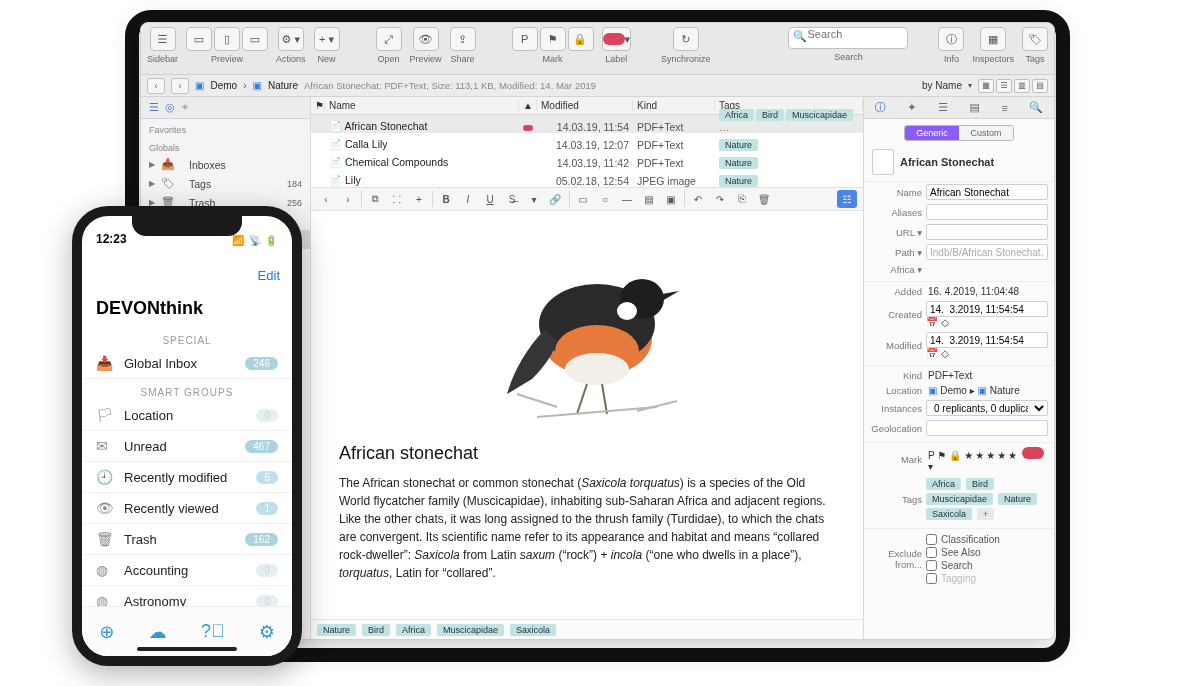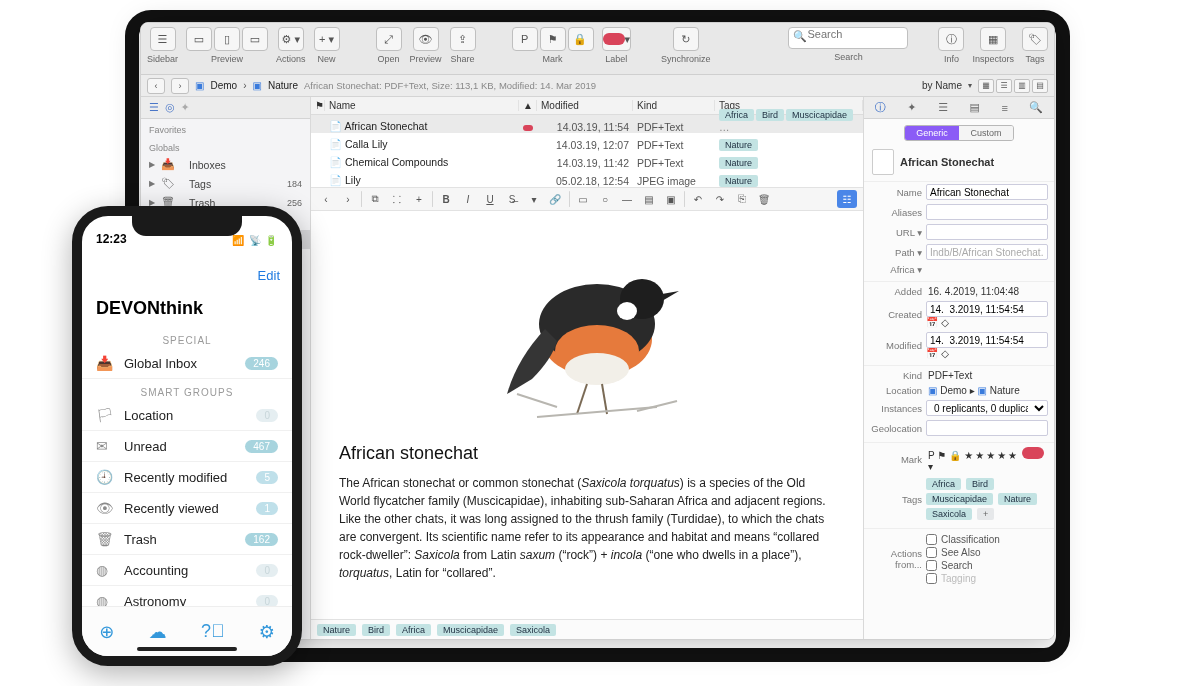--- a/index.html
+++ b/index.html
@@ -473,21 +473,21 @@
                 <span class="tag">Nature</span>
                 <span class="tag">Saxicola</span>
                 <span class="tag plain">+</span>
               </div>
             </div>
           </div>
       </div>
 
       <div class="insp-sect">
         <div class="kv">
-            <div class="k">Actions from...</div>
+            <div class="k">Exclude from...</div>
           <div class="v">
             <div class="insp-chk">
                 <input type="checkbox" style="">
                 <span>Classification</span>
               </div>
             <div class="insp-chk">
                 <input type="checkbox" style="">
                 <span>See Also</span>
               </div>
             <div class="insp-chk">

